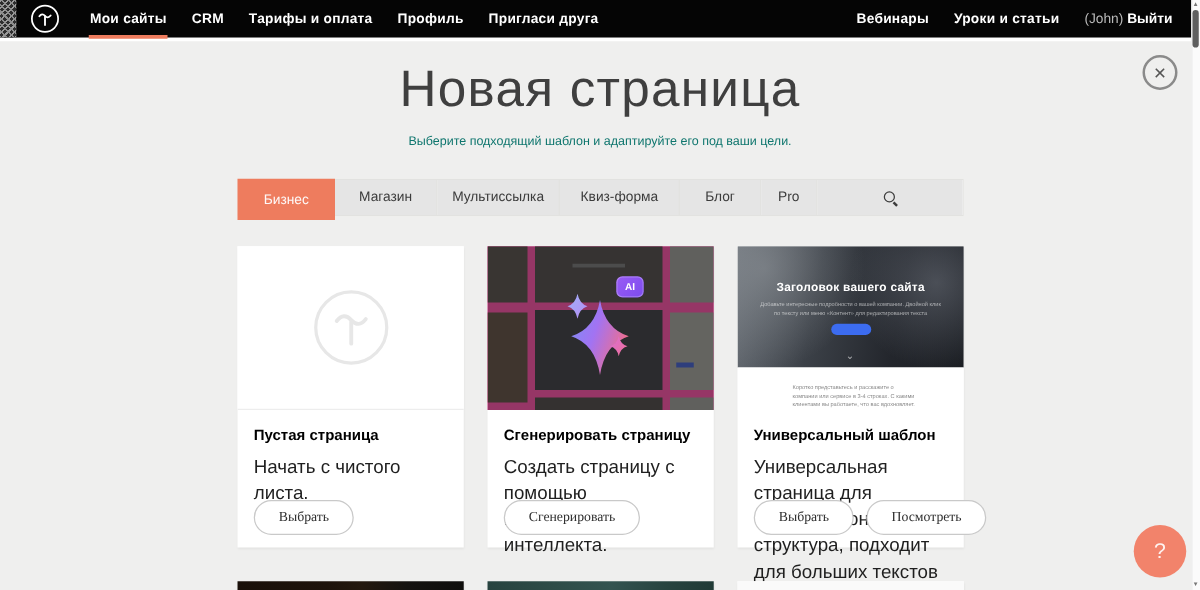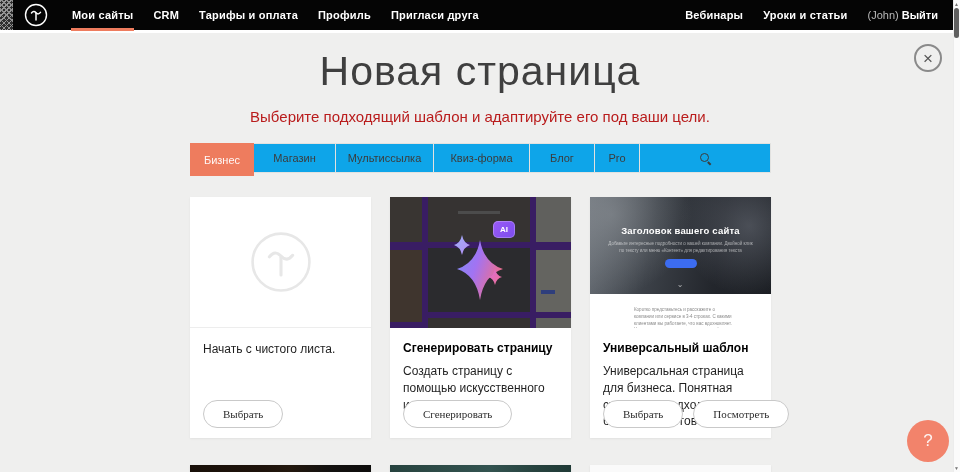--- a/index.html
+++ b/index.html
@@ -33,55 +33,55 @@
   .scroll-arrow { position:absolute; right:0; width:7px; font-size:5px; color:#777; text-align:center; line-height:6px; }
   .scroll-arrow.up { top:1px; } .scroll-arrow.down { bottom:1px; }
 
   
   .close-btn { position:absolute; left:914px; top:44px; width:28px; height:28px; border-radius:50%;
                border:2px solid #8a8a8a; background:transparent; color:#555; display:flex;
                align-items:center; justify-content:center; font-size:17px; line-height:1; cursor:pointer; z-index:20;}
   .page-title { position:absolute; left:0; top:48px; width:960px; text-align:center;
                 font-size:41px; font-weight:300; color:#3f3f3f; letter-spacing:1px; }
   .page-subtitle { position:absolute; left:0; top:108px; width:960px; text-align:center;
-                   font-size:15px; color:#b91c1c; }
+                   font-size:10px; color:#0f766e; }
 
   
   .tabs { position:absolute; left:190px; top:143px; width:581px; height:30px; display:flex;
           background:#fff; border:1px solid #e2e2e0; }
   .tab { height:28px; display:flex; align-items:center; justify-content:center;
-         font-size:11px; color:#3c3c3c; border-right:1px solid #e2e2e0; cursor:pointer; background:#0ea5e9; }
+         font-size:11px; color:#3c3c3c; border-right:1px solid #e2e2e0; cursor:pointer; background:#e5e5e5; }
   .tab:last-child { border-right:none; }
   .tab.active { background:#ee7c5e; color:rgba(255,255,255,.95); height:33px; margin:-1px 0 0 -1px;
                 border:none; position:relative; z-index:2; }
   .search-glyph { width:13px; height:13px; position:relative; display:inline-block; }
   .search-glyph::before { content:""; position:absolute; left:1px; top:1px; width:7px; height:7px;
         border:1.5px solid #3c3c3c; border-radius:50%; }
   .search-glyph::after { content:""; position:absolute; left:9px; top:9px; width:4px; height:1.5px;
         background:#3c3c3c; transform:rotate(45deg); transform-origin:left center; }
 
   
   .card { position:absolute; top:197px; width:181px; height:241px; background:#fff;
           box-shadow:0 1px 2px rgba(0,0,0,.06); }
   .card1 { left:190px; } .card2 { left:390px; } .card3 { left:590px; }
   .card-img { position:relative; width:181px; height:131px; overflow:hidden; }
   .card-body { padding:13px 13px 0 13px; position:relative; height:110px; }
   .card-title { font-size:12px; font-weight:bold; color:#000; margin-bottom:8px; }
-  .card-desc { font-size:12px; color:#1f1f1f; line-height:1.4; }
+  .card-desc { font-size:15px; color:#1f1f1f; line-height:1.4; }
   .btn-row { position:absolute; left:13px; bottom:10px; display:flex; gap:10px; }
   .pill-btn { height:28px; padding:0 19px; border:1px solid #c9c9c9; border-radius:28px;
               background:#fff; font-size:11px; color:#2e2e2e; cursor:pointer; white-space:nowrap;
               font-family:Liberation Serif, serif; }
 
   
   .blank-area { width:181px; height:131px; background:#fff; border-bottom:1px solid #ededed;
                 display:flex; align-items:center; justify-content:center; }
 
   
-  .ai-area { background:#4c1d95; }
+  .ai-area { background:#ec4899; }
   .thumb { position:absolute; }
   .t-a { left:0; top:0; width:32px; height:45px; background:#4c4540; }
   .t-b { left:38px; top:0; width:102px; height:45px; background:#474240; }
   .t-b::after { content:""; position:absolute; left:30px; top:14px; width:42px; height:3px; background:#6d6d6d; }
   .t-c { left:146px; top:0; width:35px; height:45px; background:#8f8f8b; }
   .t-d { left:0; top:53px; width:32px; height:72px; background:#57453a; }
   .t-e { left:38px; top:51px; width:102px; height:64px; background:#35353a; }
   .t-f { left:146px; top:53px; width:35px; height:62px; background:#96968f; }
   .t-f::after { content:""; position:absolute; left:5px; top:40px; width:14px; height:4px; background:#3a55c0; }
   .t-g { left:38px; top:121px; width:102px; height:10px; background:#443f3d; }
@@ -158,40 +158,41 @@
   <div class="scroll-arrow up">▲</div>
   <div class="scroll-thumb"></div>
   <div class="scroll-arrow down">▼</div>
 </div>
 
 <button class="close-btn">×</button>
 <div class="page-title">Новая страница</div>
 <div class="page-subtitle">Выберите подходящий шаблон и адаптируйте его под ваши цели.</div>
 
 <div class="tabs">
-  <div class="tab active" style="width:64px">Бизнес</div>
+  <div class="tab active" style="width:78px">Бизнес</div>
   <div class="tab" style="width:82px">Магазин</div>
   <div class="tab" style="width:98px">Мультиссылка</div>
   <div class="tab" style="width:96px">Квиз-форма</div>
   <div class="tab" style="width:65px">Блог</div>
   <div class="tab" style="width:45px">Pro</div>
   <div class="tab" style="flex:1">
     <span class="search-glyph"></span>
   </div>
 </div>
 
 <div class="card card1">
   <div class="card-img blank-area">
     <svg width="62" height="62" viewBox="0 0 24 24">
       <circle cx="12" cy="12" r="11" fill="none" stroke="#e7e7e7" stroke-width="1"></circle>
       <path d="M7.5 10 Q9.7 7.2 12 9.7 Q14.3 12.2 16.5 9.4" fill="none" stroke="#e7e7e7" stroke-width="1.2" stroke-linecap="round"></path>
       <path d="M12 10.2 L12 17" fill="none" stroke="#e7e7e7" stroke-width="1.2" stroke-linecap="round"></path>
     </svg>
   </div>
   <div class="card-body">
+    <div class="card-title">Пустая страница</div>
     <div class="card-desc">Начать с чистого листа.</div>
     <div class="btn-row">
       <button class="pill-btn">Выбрать</button>
     </div>
   </div>
 </div>
 
 <div class="card card2">
   <div class="card-img ai-area">
     <div class="thumb t-a"></div>

